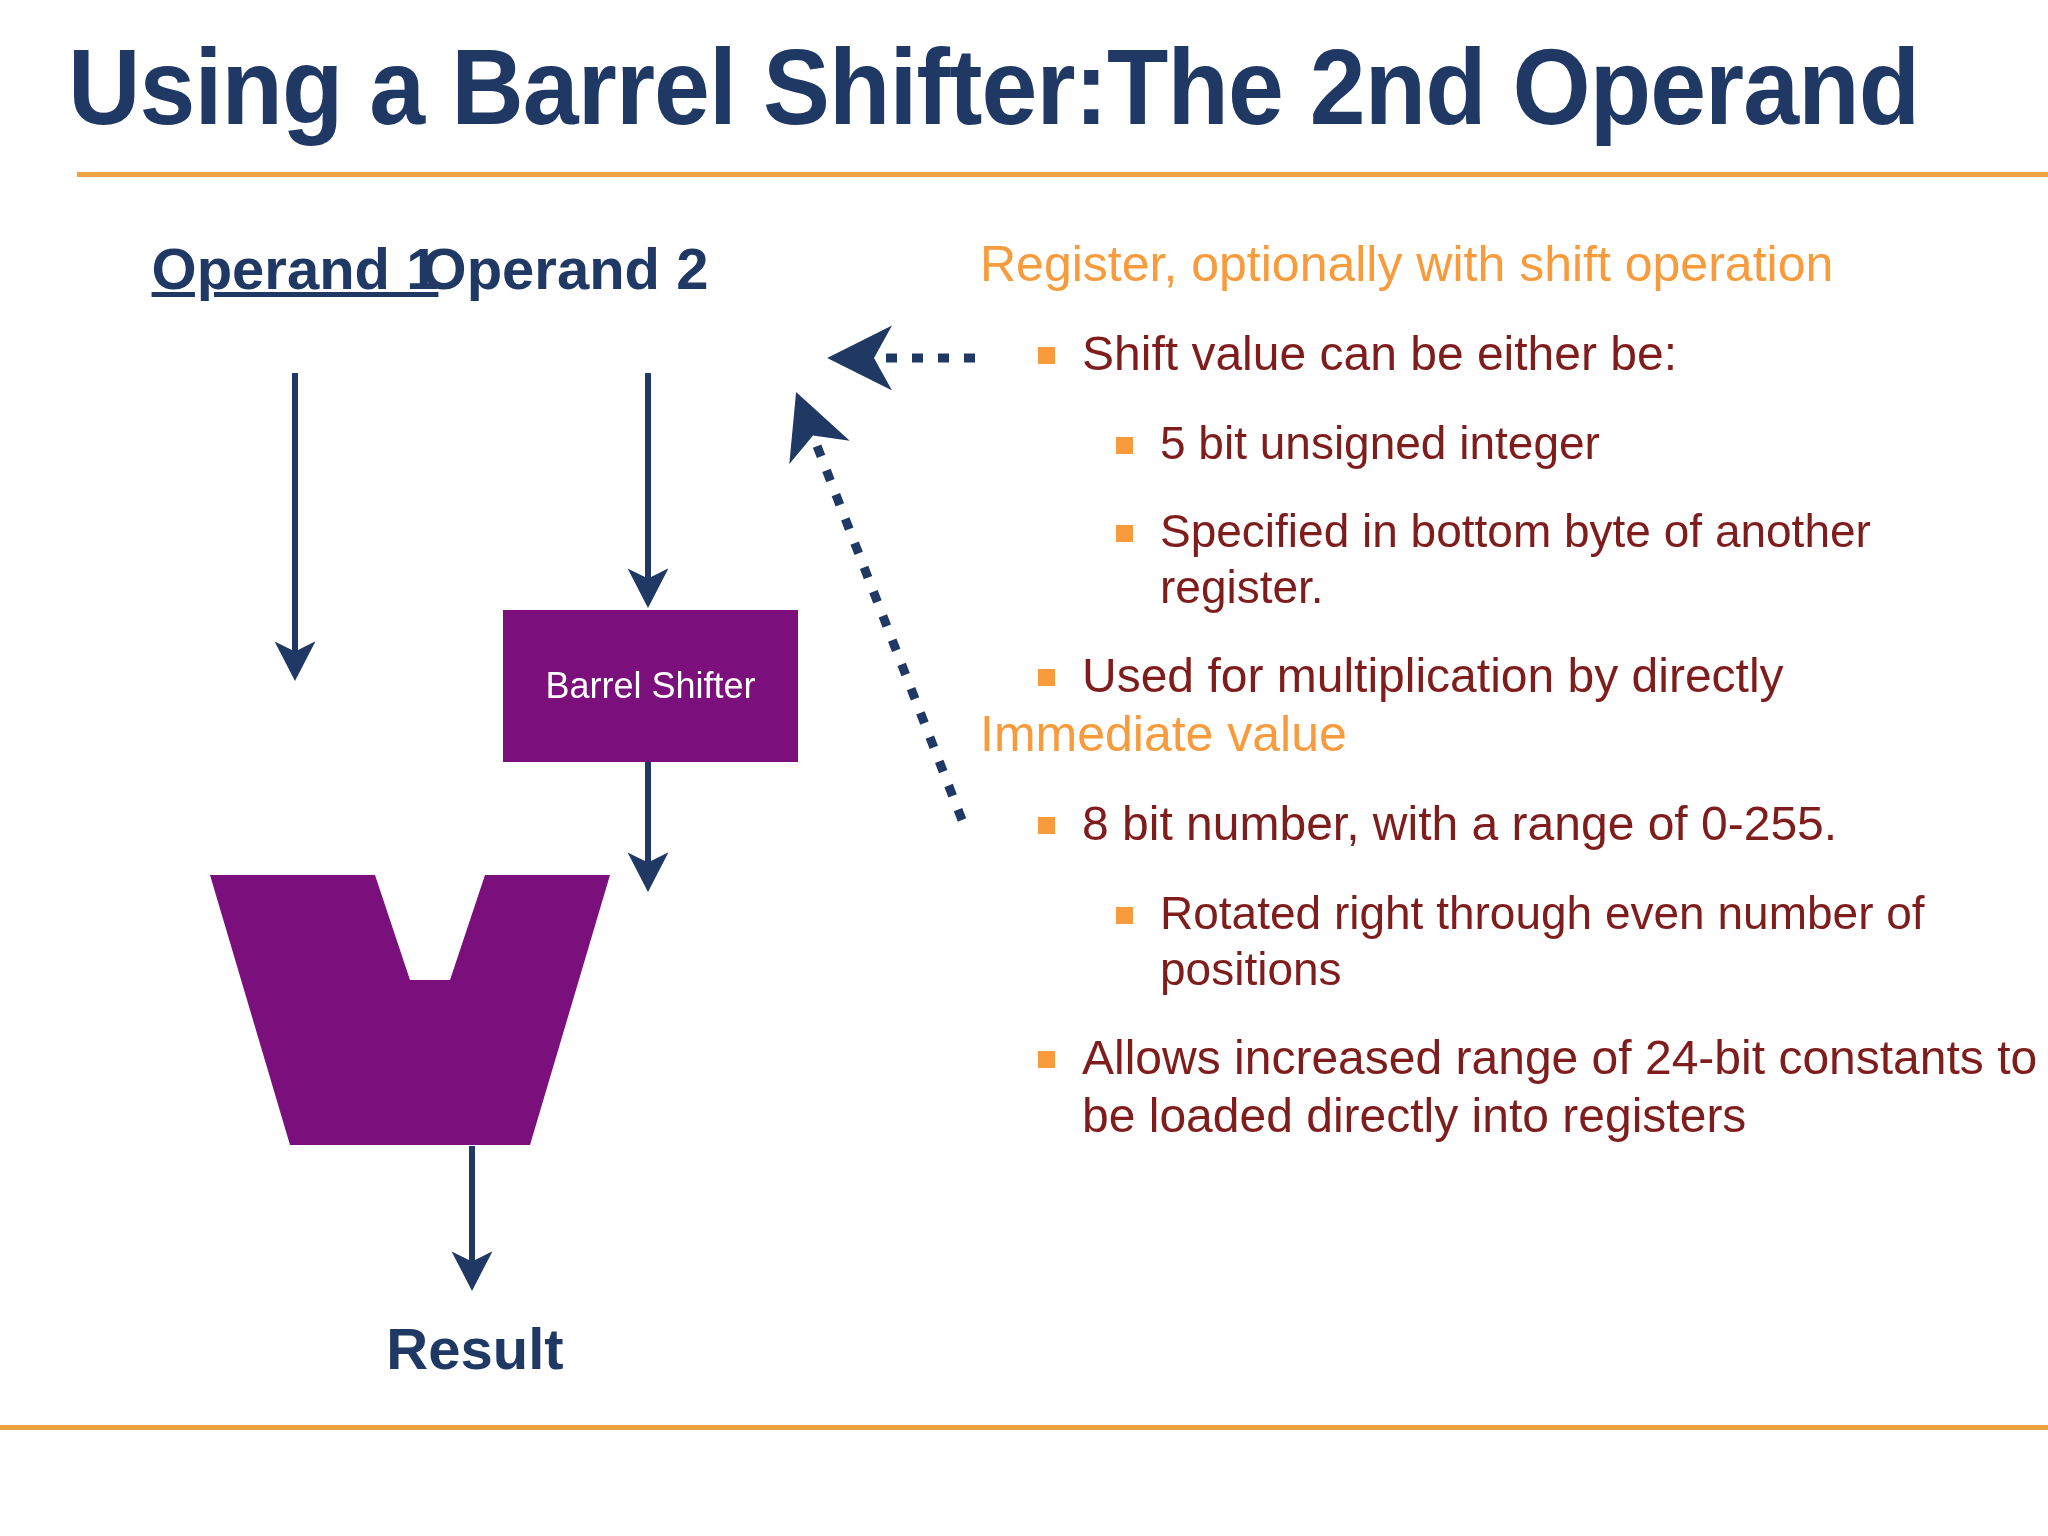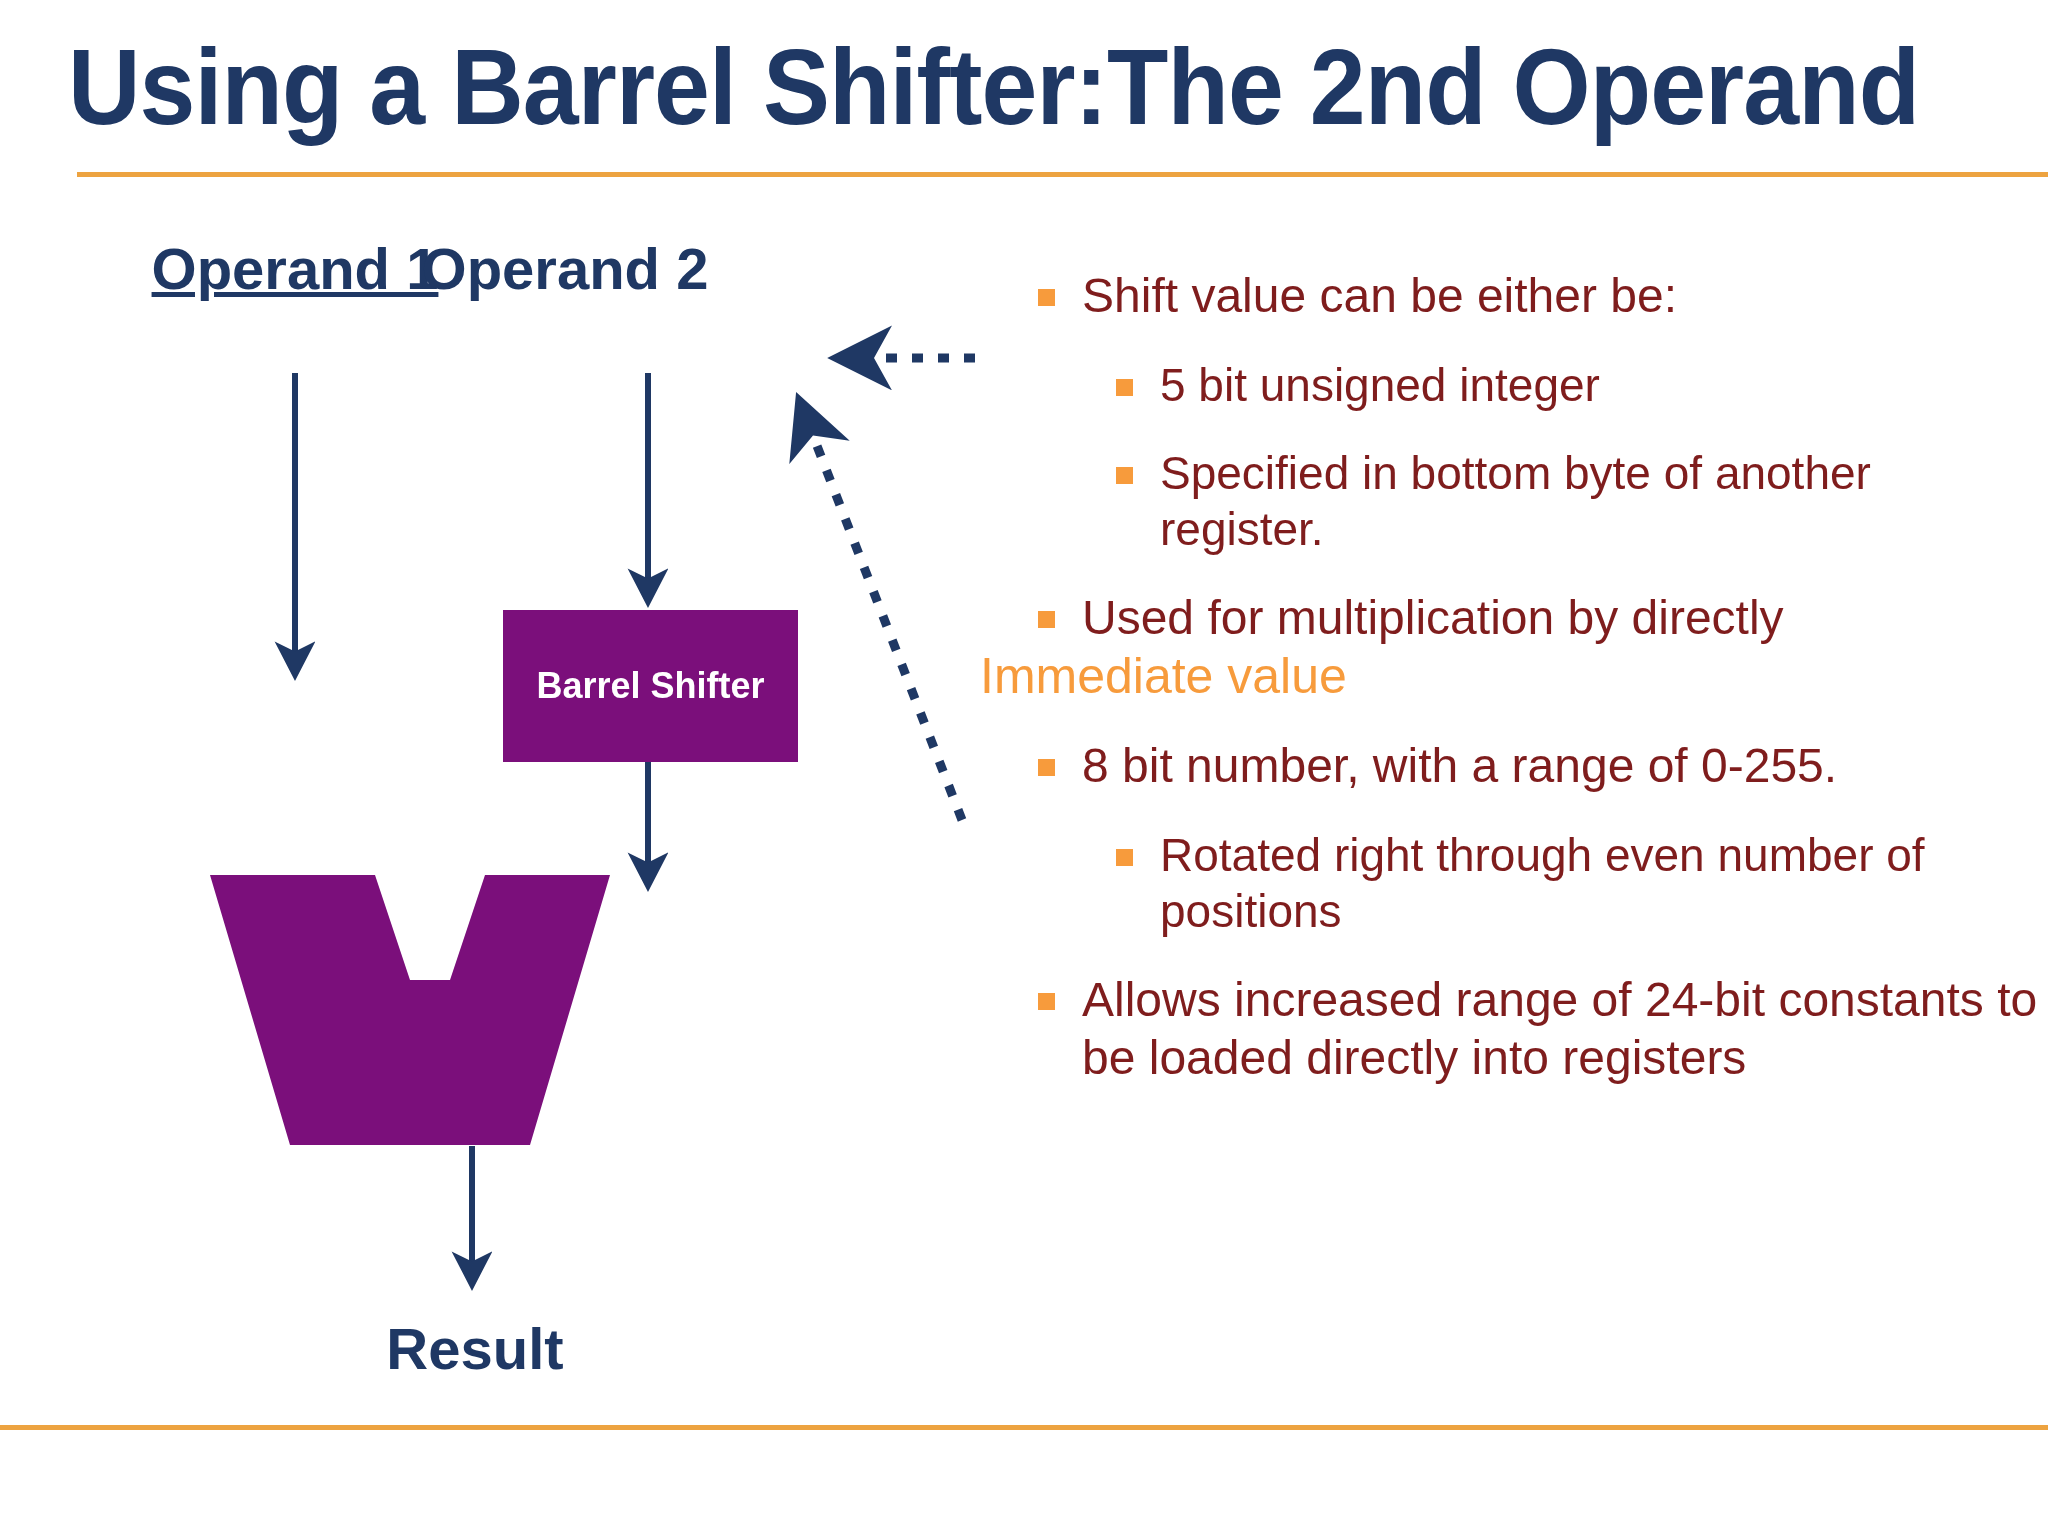--- a/index.html
+++ b/index.html
@@ -72,21 +72,21 @@
     color: #1F3864;
   }
 
   .shape-box {
     position: absolute;
     background: #7B0F7B;
     display: flex;
     align-items: center;
     justify-content: center;
     color: #ffffff;
-    font-weight: bold;
+    font-weight: normal;
     font-size: 36px;
     line-height: 44px;
     text-align: left;
   }
   #barrel-shifter {
     left: 503px;
     top: 430px;
     width: 295px;
     height: 152px;
   }
@@ -191,20 +191,21 @@
     <svg id="alu-wrap" viewBox="0 0 420 280" preserveAspectRatio="none">
       <polygon points="10,5 175,5 210,110 250,110 285,5 410,5 330,275 90,275" fill="#7B0F7B"></polygon>
     </svg>
     <div id="alu-label">ALU</div>
 
     <div id="result-label">Result</div>
   </div>
 
   <div id="content">
 
+    <div class="section-head">Register, optionally with shift operation</div>
     <ul class="bullets">
       <li class="bullet lvl1">
         <span class="sq"></span>
         <span>Shift value can be either be:</span>
       </li>
       <li class="bullet lvl2">
         <span class="sq"></span>
         <span> 5 bit unsigned integer</span>
       </li>
       <li class="bullet lvl2">

